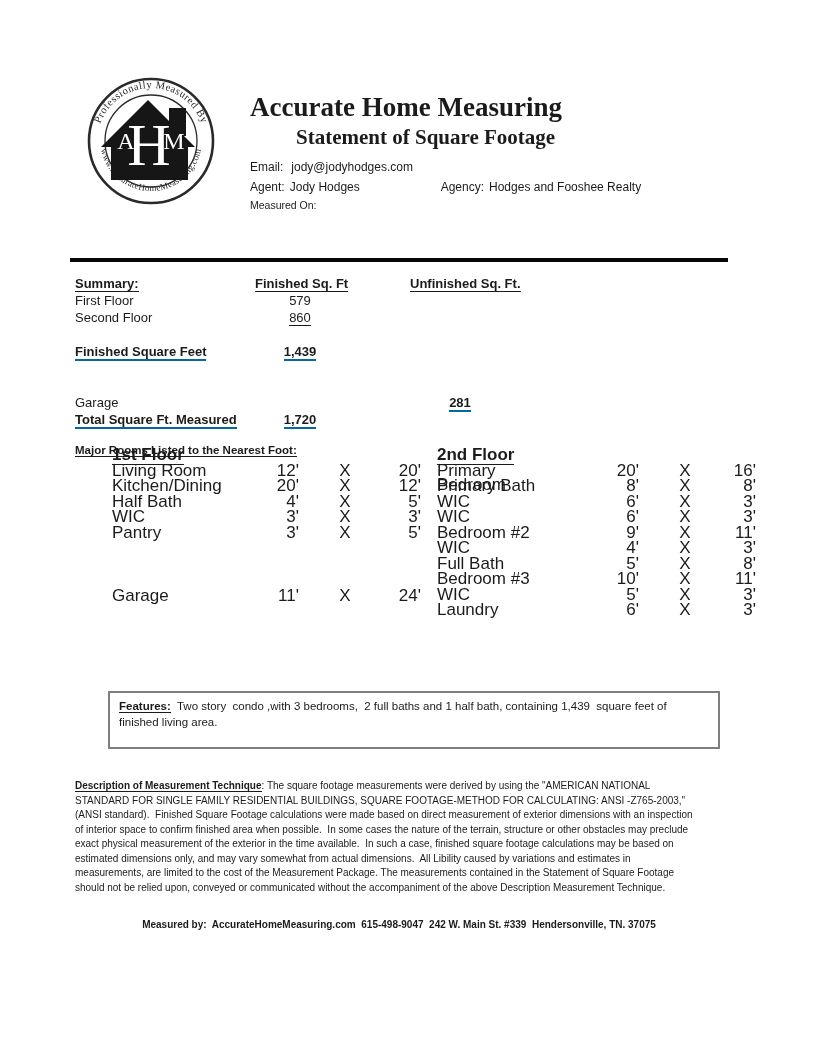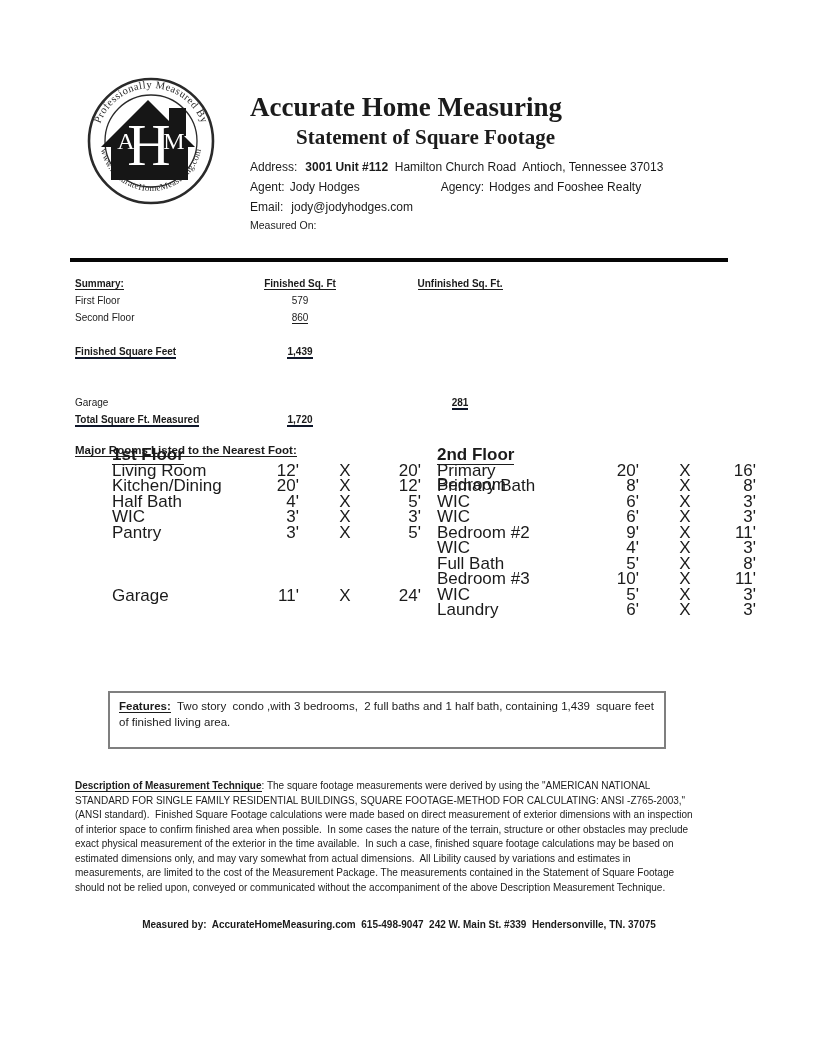--- a/index.html
+++ b/index.html
@@ -9,37 +9,37 @@
     width: 816px; height: 1056px;
     margin: 0 auto;
     background: #ffffff;
     color: #1b1b1b;
     font-family: "Liberation Sans", sans-serif;
     overflow: hidden;
   }
   .prewrap { white-space: pre-wrap; }
   .b  { font-weight: bold; }
   .ul  { border-bottom: 1px solid #1b1b1b; }
-  .ul2 { border-bottom: 2px solid #0f172a; }
+  .ul2 { border-bottom: 2px solid #0369a1; }
   span { display: inline; }
 
   
   .logo { position: absolute; left: 76px; top: 76px; }
   .head-block { position: absolute; left: 250px; top: 92px; width: 500px; }
   .title { font-family: "Liberation Serif", serif; font-weight: bold; font-size: 27px; line-height: 30px; }
   .subtitle { font-family: "Liberation Serif", serif; font-weight: bold; font-size: 21px; line-height: 24px; margin: 3px 0 0 46px; }
   .info { margin-top: 10px; font-size: 12px; }
   .info-line { height: 20px; line-height: 16px; }
   .info-label { margin-right: 8px; }
   .agent-part { display: inline-block; width: 188px; }
   .measured-line { font-size: 10.5px; height: 18px; }
   .rule { position: absolute; left: 70px; top: 258px; width: 658px; height: 4px; background: #060606; }
 
   
-  .summary { position: absolute; left: 75px; top: 276px; font-size: 10px; }
+  .summary { position: absolute; left: 75px; top: 276px; font-size: 13px; }
   .sum-row { display: flex; height: 17px; line-height: 15px; align-items: flex-start; }
   .sum-label { width: 180px; }
   .sum-fin   { width: 90px; text-align: center; white-space: nowrap; }
   .sum-gap   { width: 65px; }
   .sum-unfin { width: 100px; text-align: center; white-space: nowrap; }
   .row-fsf { margin-top: 17px; }
   .row-garage { margin-top: 34px; }
 
   
   .rooms-heading { position: absolute; left: 75px; top: 444px; font-size: 11.5px; }
@@ -53,21 +53,21 @@
   .first  .rx  { width: 28px; text-align: center; }
   .first  .rd2 { width: 30px; text-align: right; }
   .second .rname { width: 130px; }
   .second .rd1 { width: 40px; text-align: right; }
   .second .rx  { width: 28px; text-align: center; }
   .second .rd2 { width: 25px; text-align: right; }
   .gap-above { margin-top: 48px; }
 
   
   .features-box {
-    position: absolute; left: 108px; top: 691px; width: 558px; height: 58px;
+    position: absolute; left: 108px; top: 691px; width: 612px; height: 58px;
     border: 2px solid #7f7f7f; padding: 5px 9px;
     font-size: 11.5px; line-height: 16px;
   }
 
   
   .description {
     position: absolute; left: 75px; top: 779px; width: 621px;
     font-size: 10px; line-height: 14.5px;
   }
 
@@ -105,28 +105,25 @@
         <text x="98" y="73" font-size="24" font-family="Liberation Serif, serif" fill="#ffffff" text-anchor="middle">M</text>
       </g>
     </svg>
   </div>
 
   <div class="head-block">
     <div class="title">Accurate Home Measuring</div>
     <div class="subtitle">Statement of Square Footage</div>
     <div class="info">
       <div class="info-line">
-        <span class="info-label">Address:</span><span class="b">3001 Unit #112</span><span class="prewrap">  Hamilton Church Road  Antioch, Tennessee 37013</span>
+        <span class="info-label">Email:</span><span>jody@jodyhodges.com</span>
       </div>
       <div class="info-line">
         <span class="agent-part"><span class="info-label" style="margin-right:5px">Agent:</span><span>Jody Hodges</span></span>
         <span><span class="info-label" style="margin-right:5px">Agency:</span><span>Hodges and Fooshee Realty</span></span>
-      </div>
-      <div class="info-line">
-        <span class="info-label">Email:</span><span>jody@jodyhodges.com</span>
       </div>
       <div class="measured-line">
         <span>Measured On:</span>
       </div>
     </div>
   </div>
 
   <div class="rule"></div>
 
   <div class="summary">

